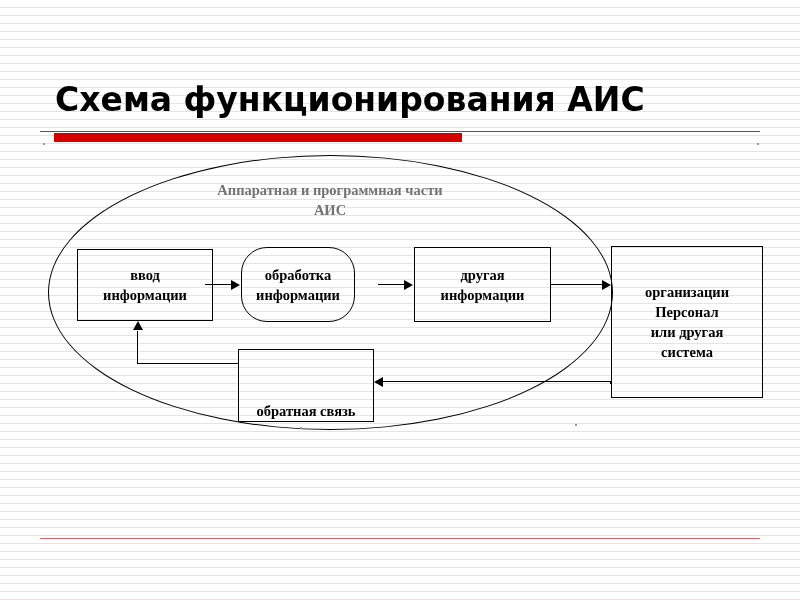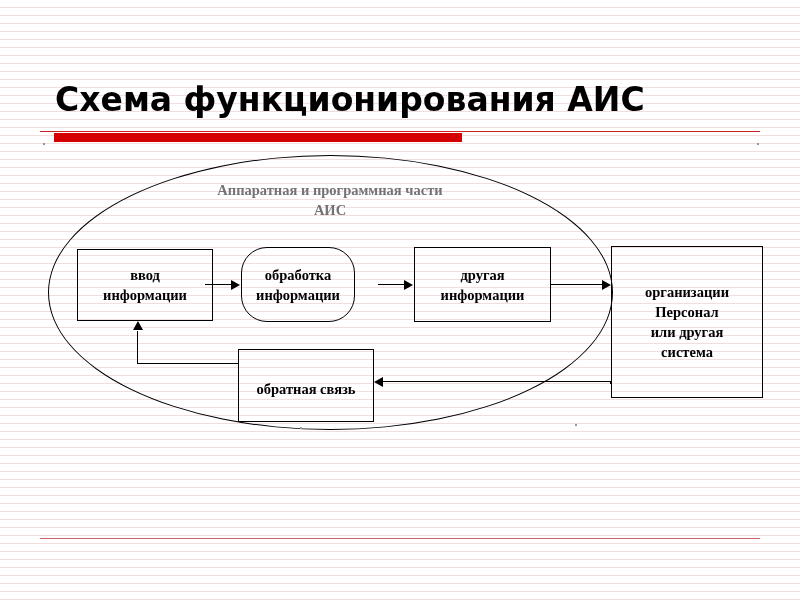--- a/index.html
+++ b/index.html
@@ -109,21 +109,21 @@
     text-align: center;
     font-size: 14.5px;
     font-weight: bold;
     line-height: 20px;
     color: #000;
     background: transparent;
   }
   #node-input   { left: 69px;  top: 249px; width: 136px; height: 72px; margin-left: 8px; }
   #node-process { left: 241px; top: 247px; width: 114px; height: 75px; border-radius: 26px; }
   #node-output  { left: 414px; top: 247px; width: 137px; height: 75px; }
-  #node-feedback{ left: 238px; top: 349px; width: 136px; height: 73px; align-items: center; padding-top: 6px;}
+  #node-feedback{ left: 238px; top: 349px; width: 136px; height: 73px; align-items: flex-end; padding-top: 6px;}
   #node-staff   { left: 611px; top: 246px; width: 152px; height: 152px; }
 
   .line { position: absolute; background: #000; }
   .h { height: 1.4px; }
   .v { width: 1.4px; }
 
   .arrowhead {
     position: absolute;
     width: 0; height: 0;
   }

